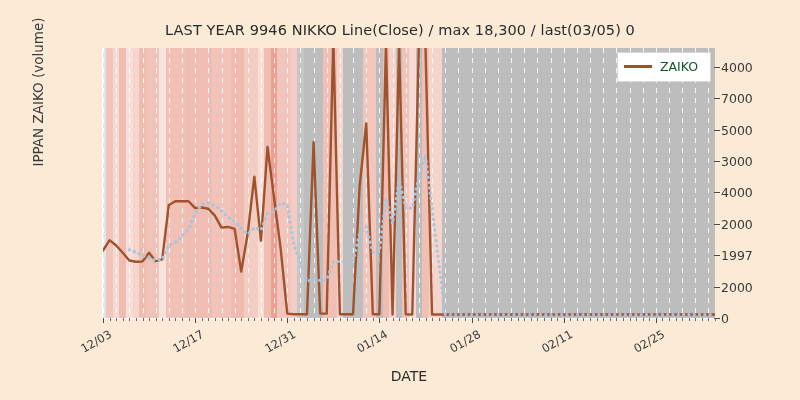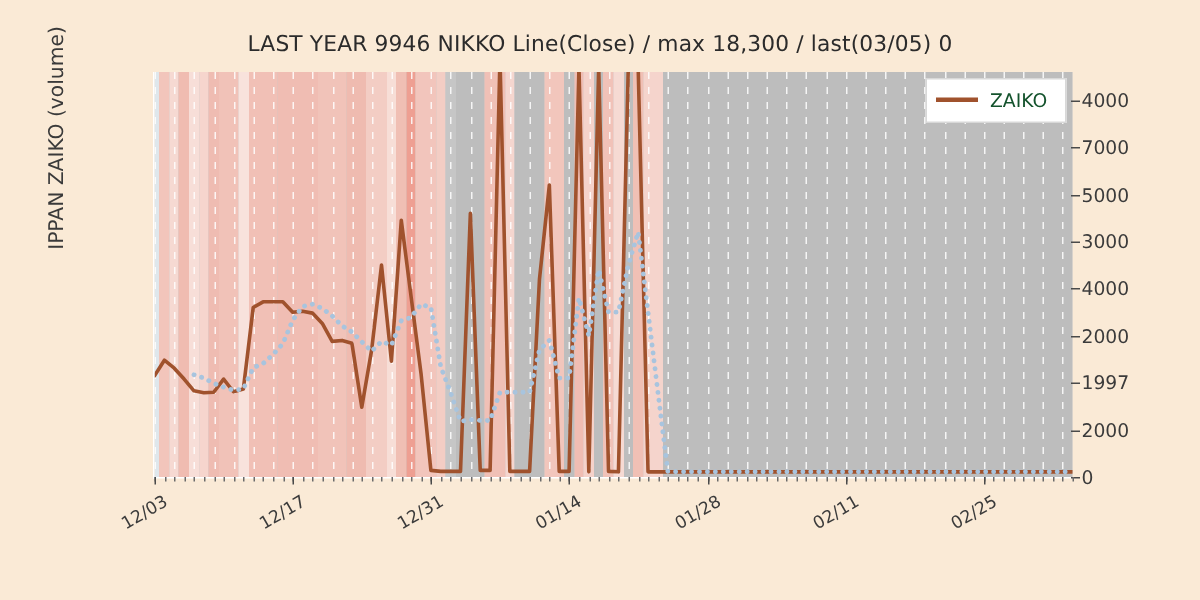--- a/index.html
+++ b/index.html
@@ -312,20 +312,21 @@
       <div class="xtickmark" style="left: 379.4px;"></div>
       <div class="xtick-label" style="left: 345.387px; top: 327px; width: 38px;">01/14</div>
       <div class="xtickmark" style="left: 471.5px;"></div>
       <div class="xtick-label" style="left: 437.516px; top: 327px; width: 38px;">01/28</div>
       <div class="xtickmark" style="left: 563.6px;"></div>
       <div class="xtick-label" style="left: 529.645px; top: 327px; width: 38px;">02/11</div>
       <div class="xtickmark" style="left: 655.8px;"></div>
       <div class="xtick-label" style="left: 621.774px; top: 327px; width: 38px;">02/25</div>
     </div>
 
+  <div id="xlabel">DATE</div>
 
   <div id="legend">
     <div class="legend-row">
       <span class="legend-swatch solid"></span>
       <span class="legend-text">ZAIKO</span>
     </div>
   </div>
 
 </div>
 

